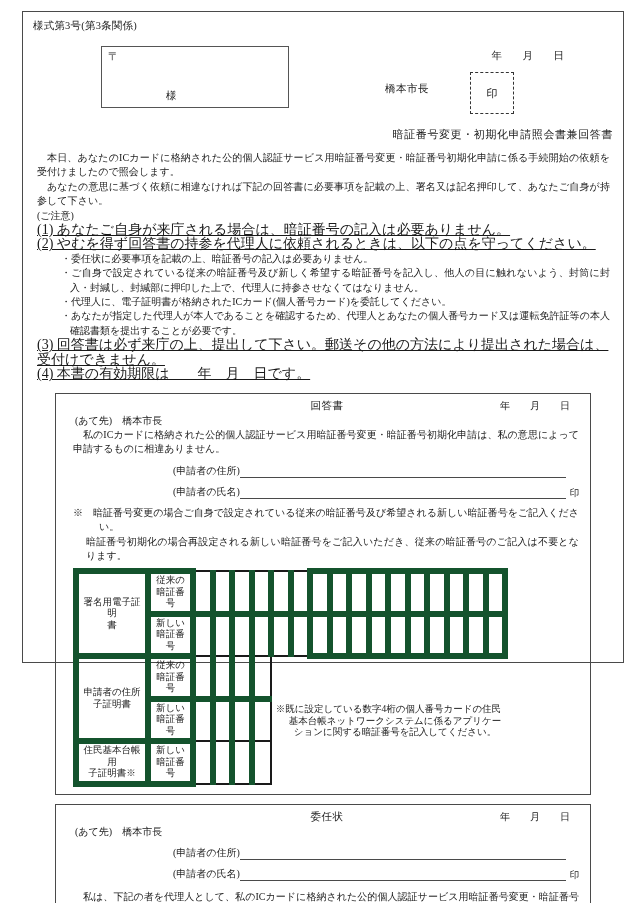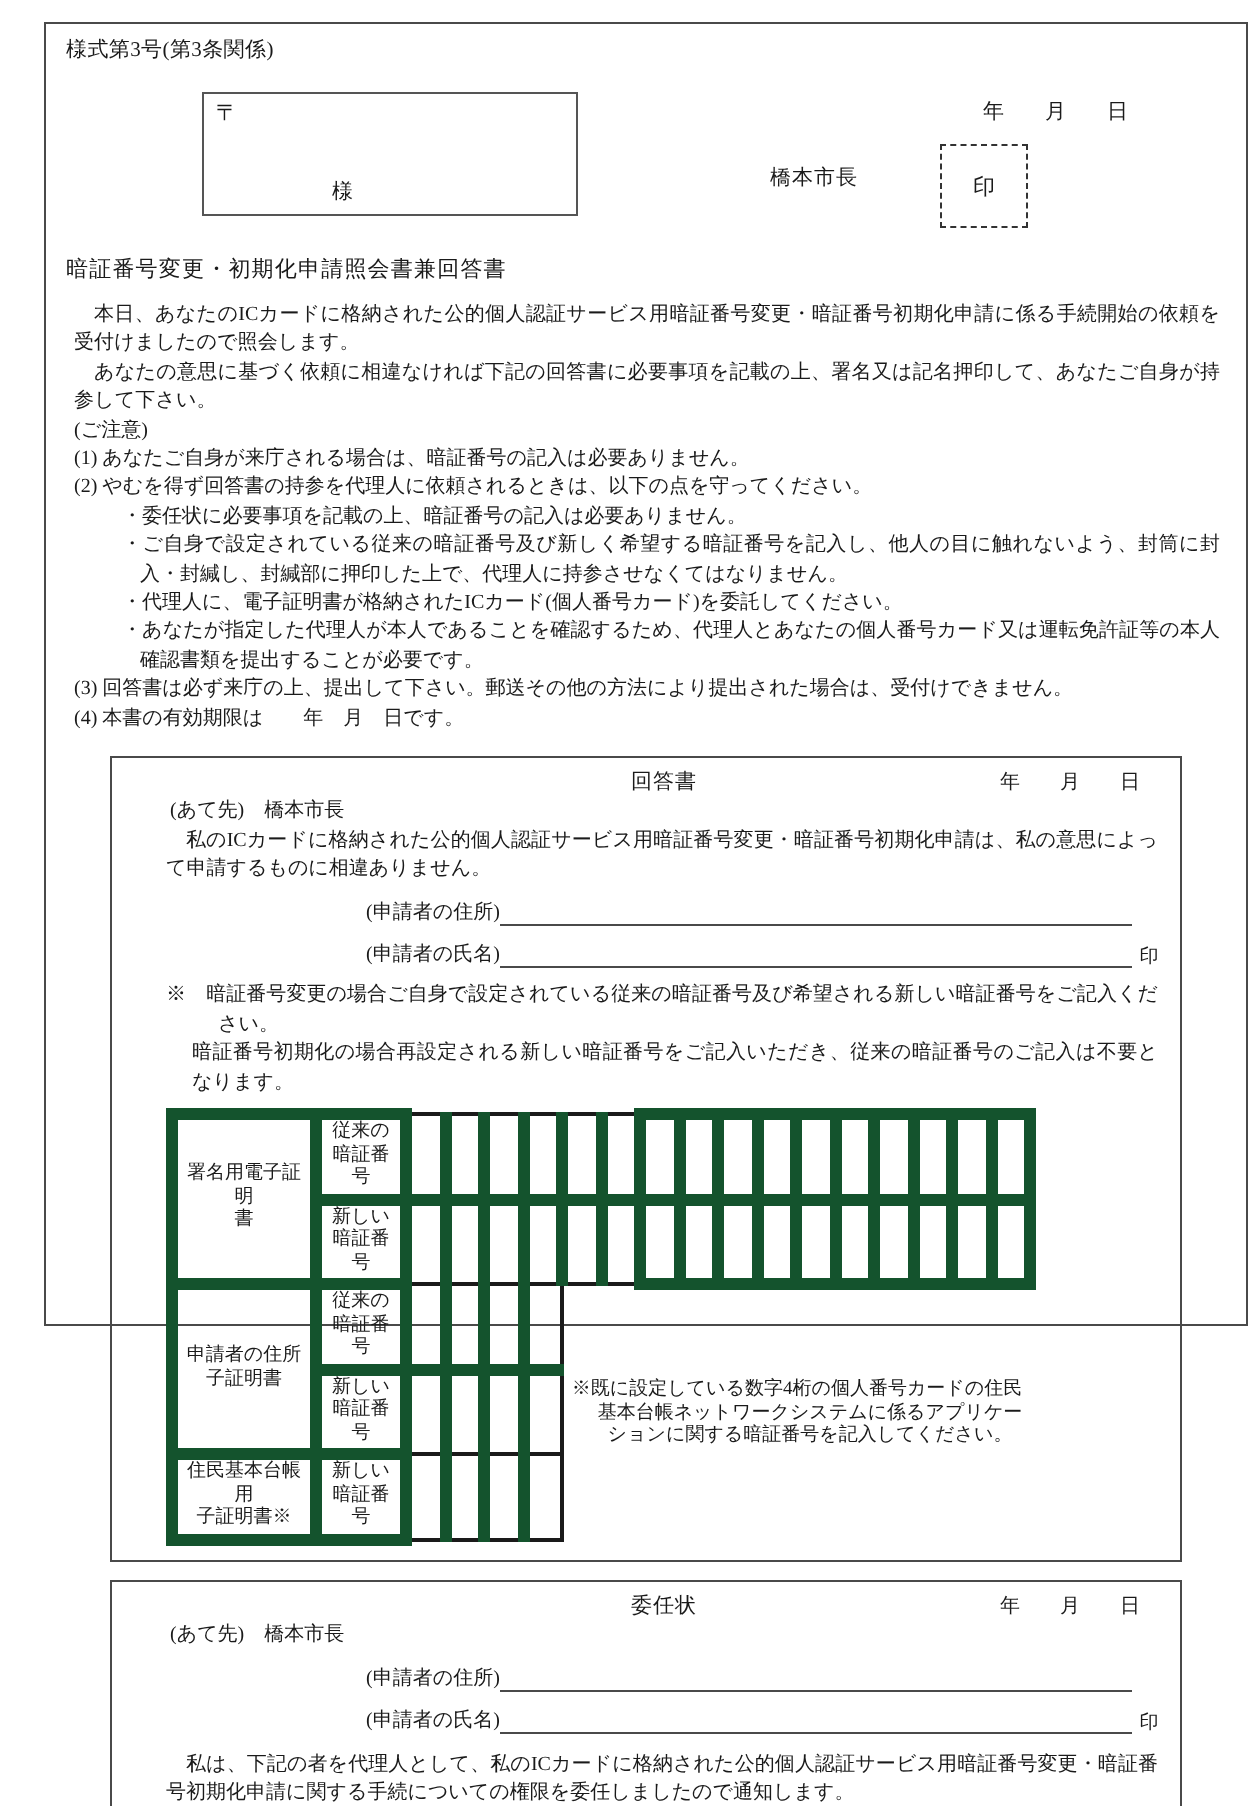--- a/index.html
+++ b/index.html
@@ -71,21 +71,21 @@
   .seal-box {
     position: absolute;
     left: 437px; top: 40px;
     width: 44px; height: 42px;
     border: 1px dashed #333;
     display: flex; align-items: center; justify-content: center;
     font-size: 11px;
   }
 
   .doc-title {
-    text-align: left;
+    text-align: right;
     font-size: 11px;
     letter-spacing: 0.6px;
     margin-top: 3px;
     margin-bottom: 9px;
   }
 
   
   .para {
     font-size: 10px;
     line-height: 14.4px;
@@ -95,42 +95,43 @@
     padding: 0 3px 0 4px;
     text-align: justify;
   }
   .note-head {
     font-size: 10px;
     line-height: 14.4px;
     padding-left: 4px;
     margin: 0;
   }
   .note-item {
-    font-size: 10px;
+    font-size: 14px;
     line-height: 14.4px;
     padding-left: 4px;
     margin: 0;
     text-indent: 0;
     padding-right: 3px;
+    text-decoration: underline;
   }
   .note-sub {
     font-size: 10px;
     line-height: 14.4px;
     margin: 0;
     padding-left: 37px;
     text-indent: -9px;
     padding-right: 3px;
     text-align: justify;
   }
 
   
   .boxsec {
     border: 1px solid #4a4a4a;
     margin: 0 22px;
-    padding: 5px 9px 7px 27px;
+    padding: 5px 9px 7px 17px;
     position: relative;
   }
   .boxsec.answer { margin-top: 11px; }
   .boxsec.proxy  { margin-top: 9px; }
 
   .sec-titlerow {
     position: relative;
     height: 15px;
   }
   .sec-title {

